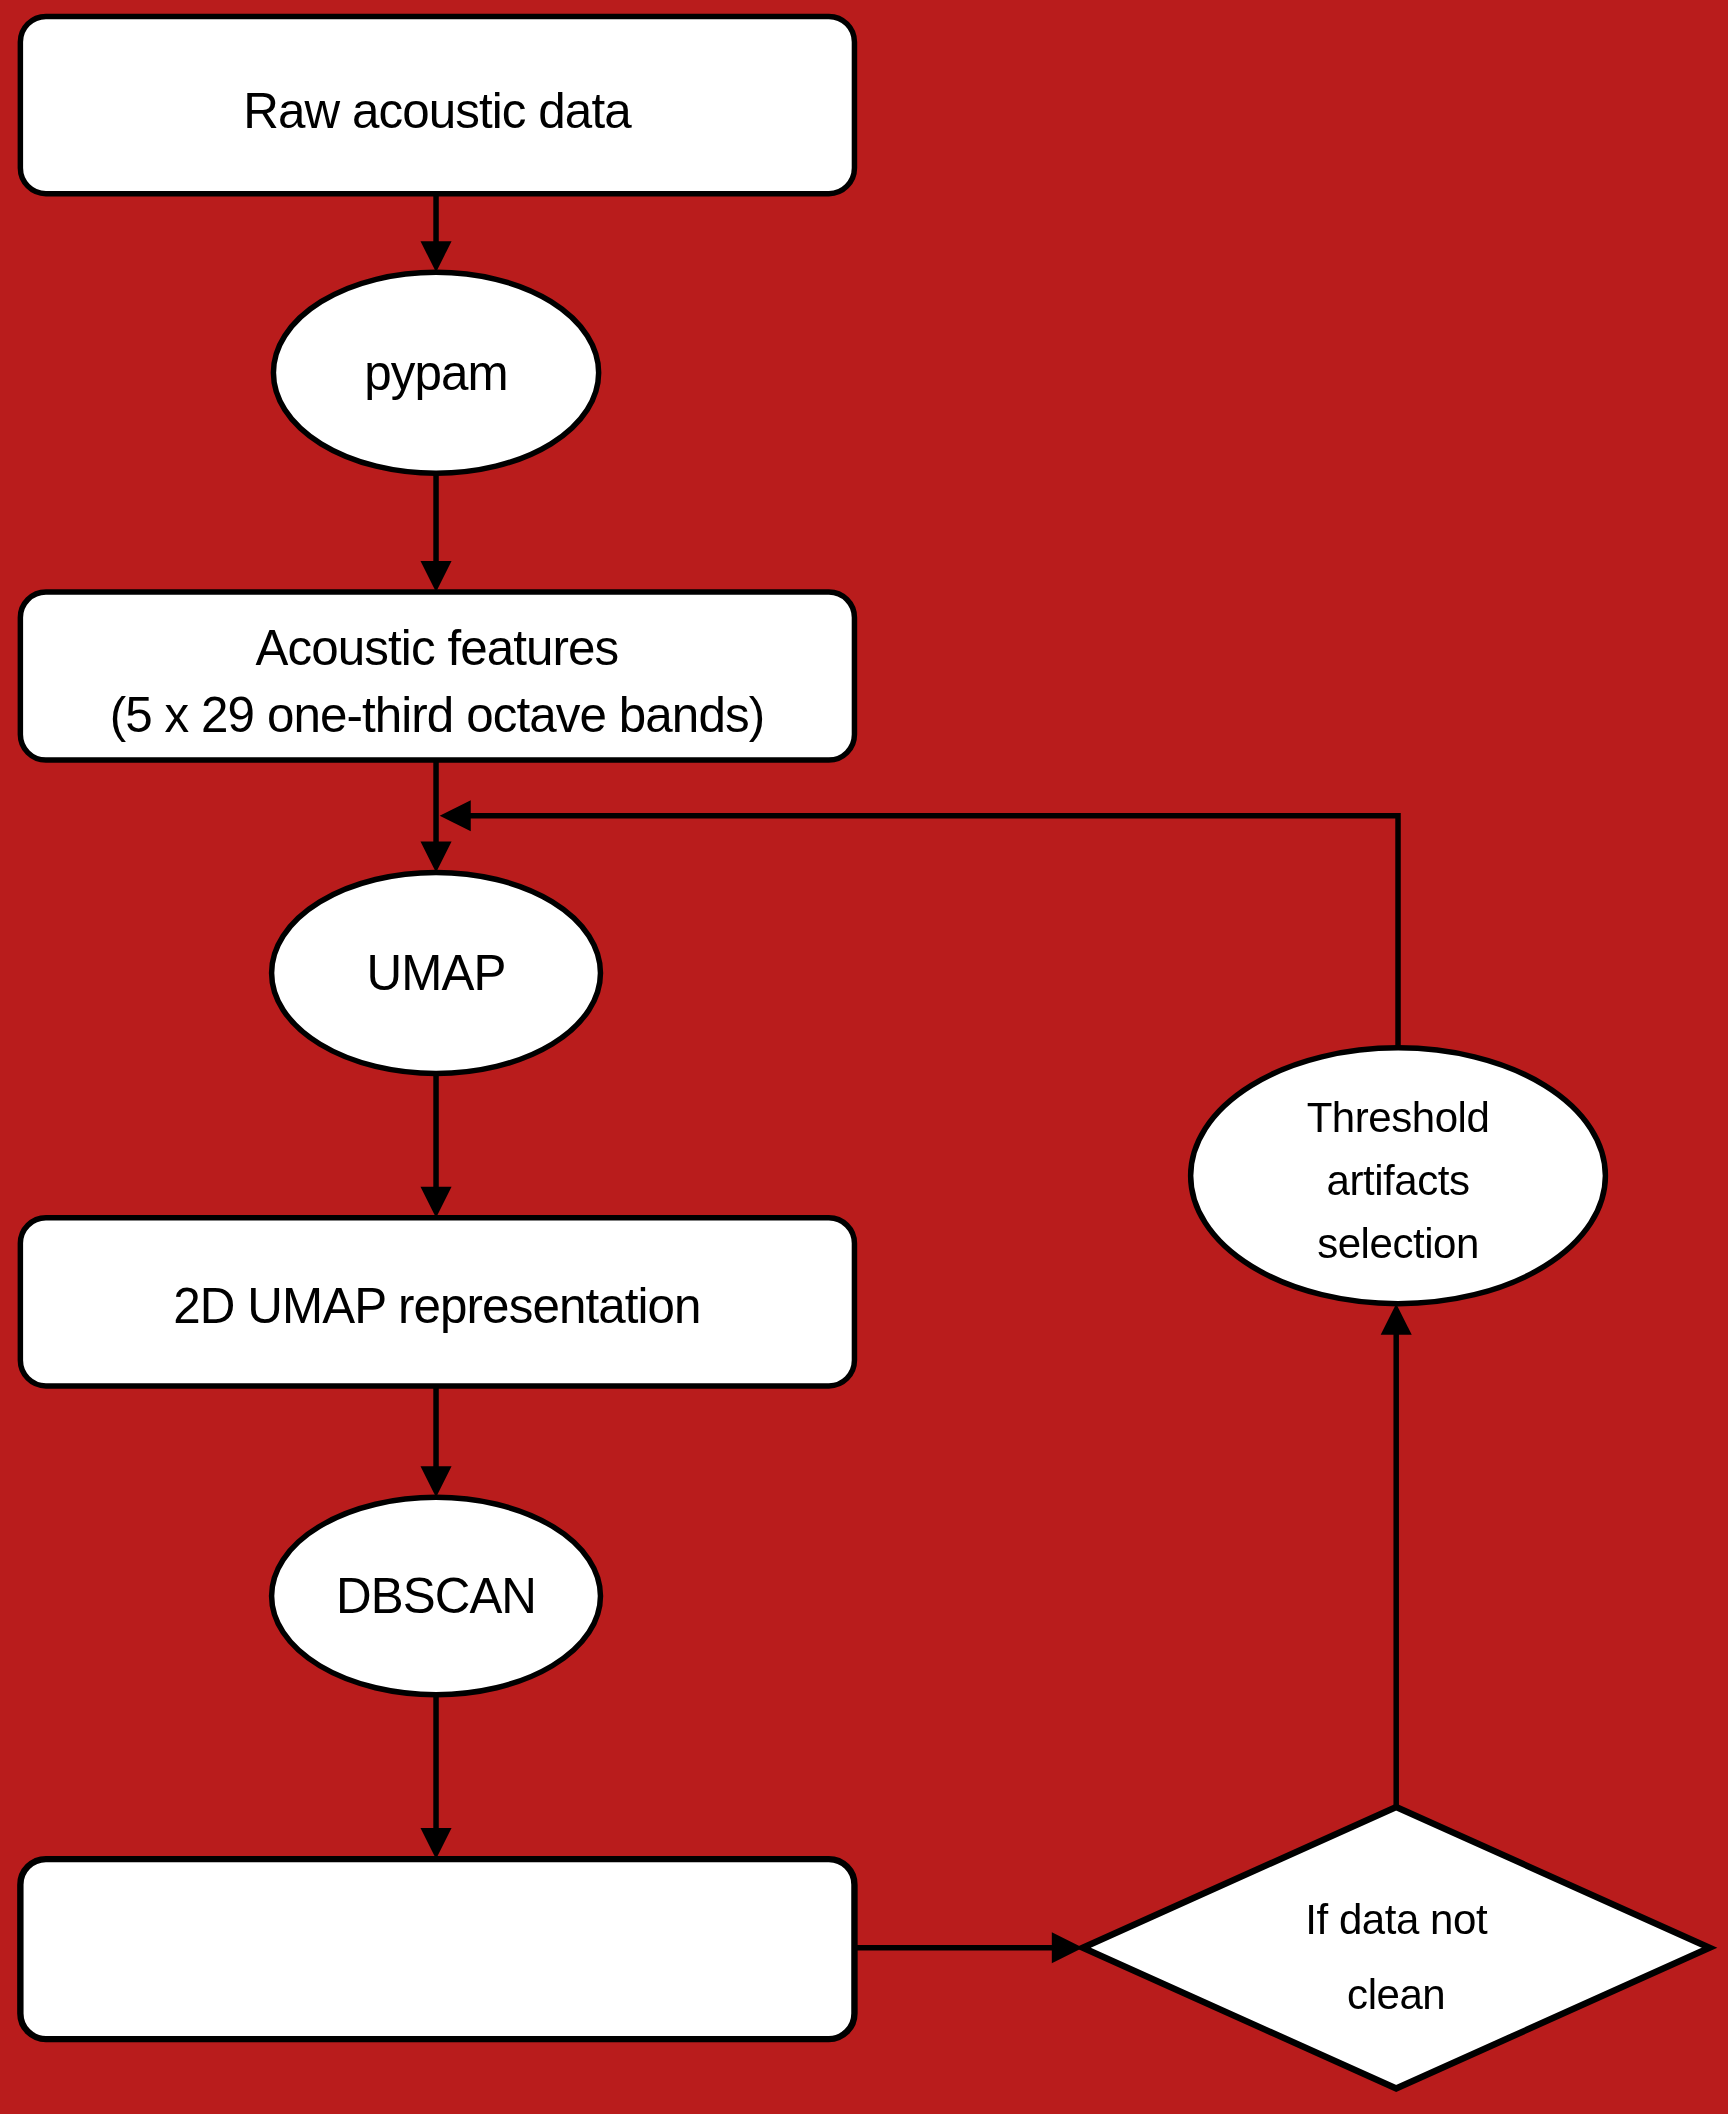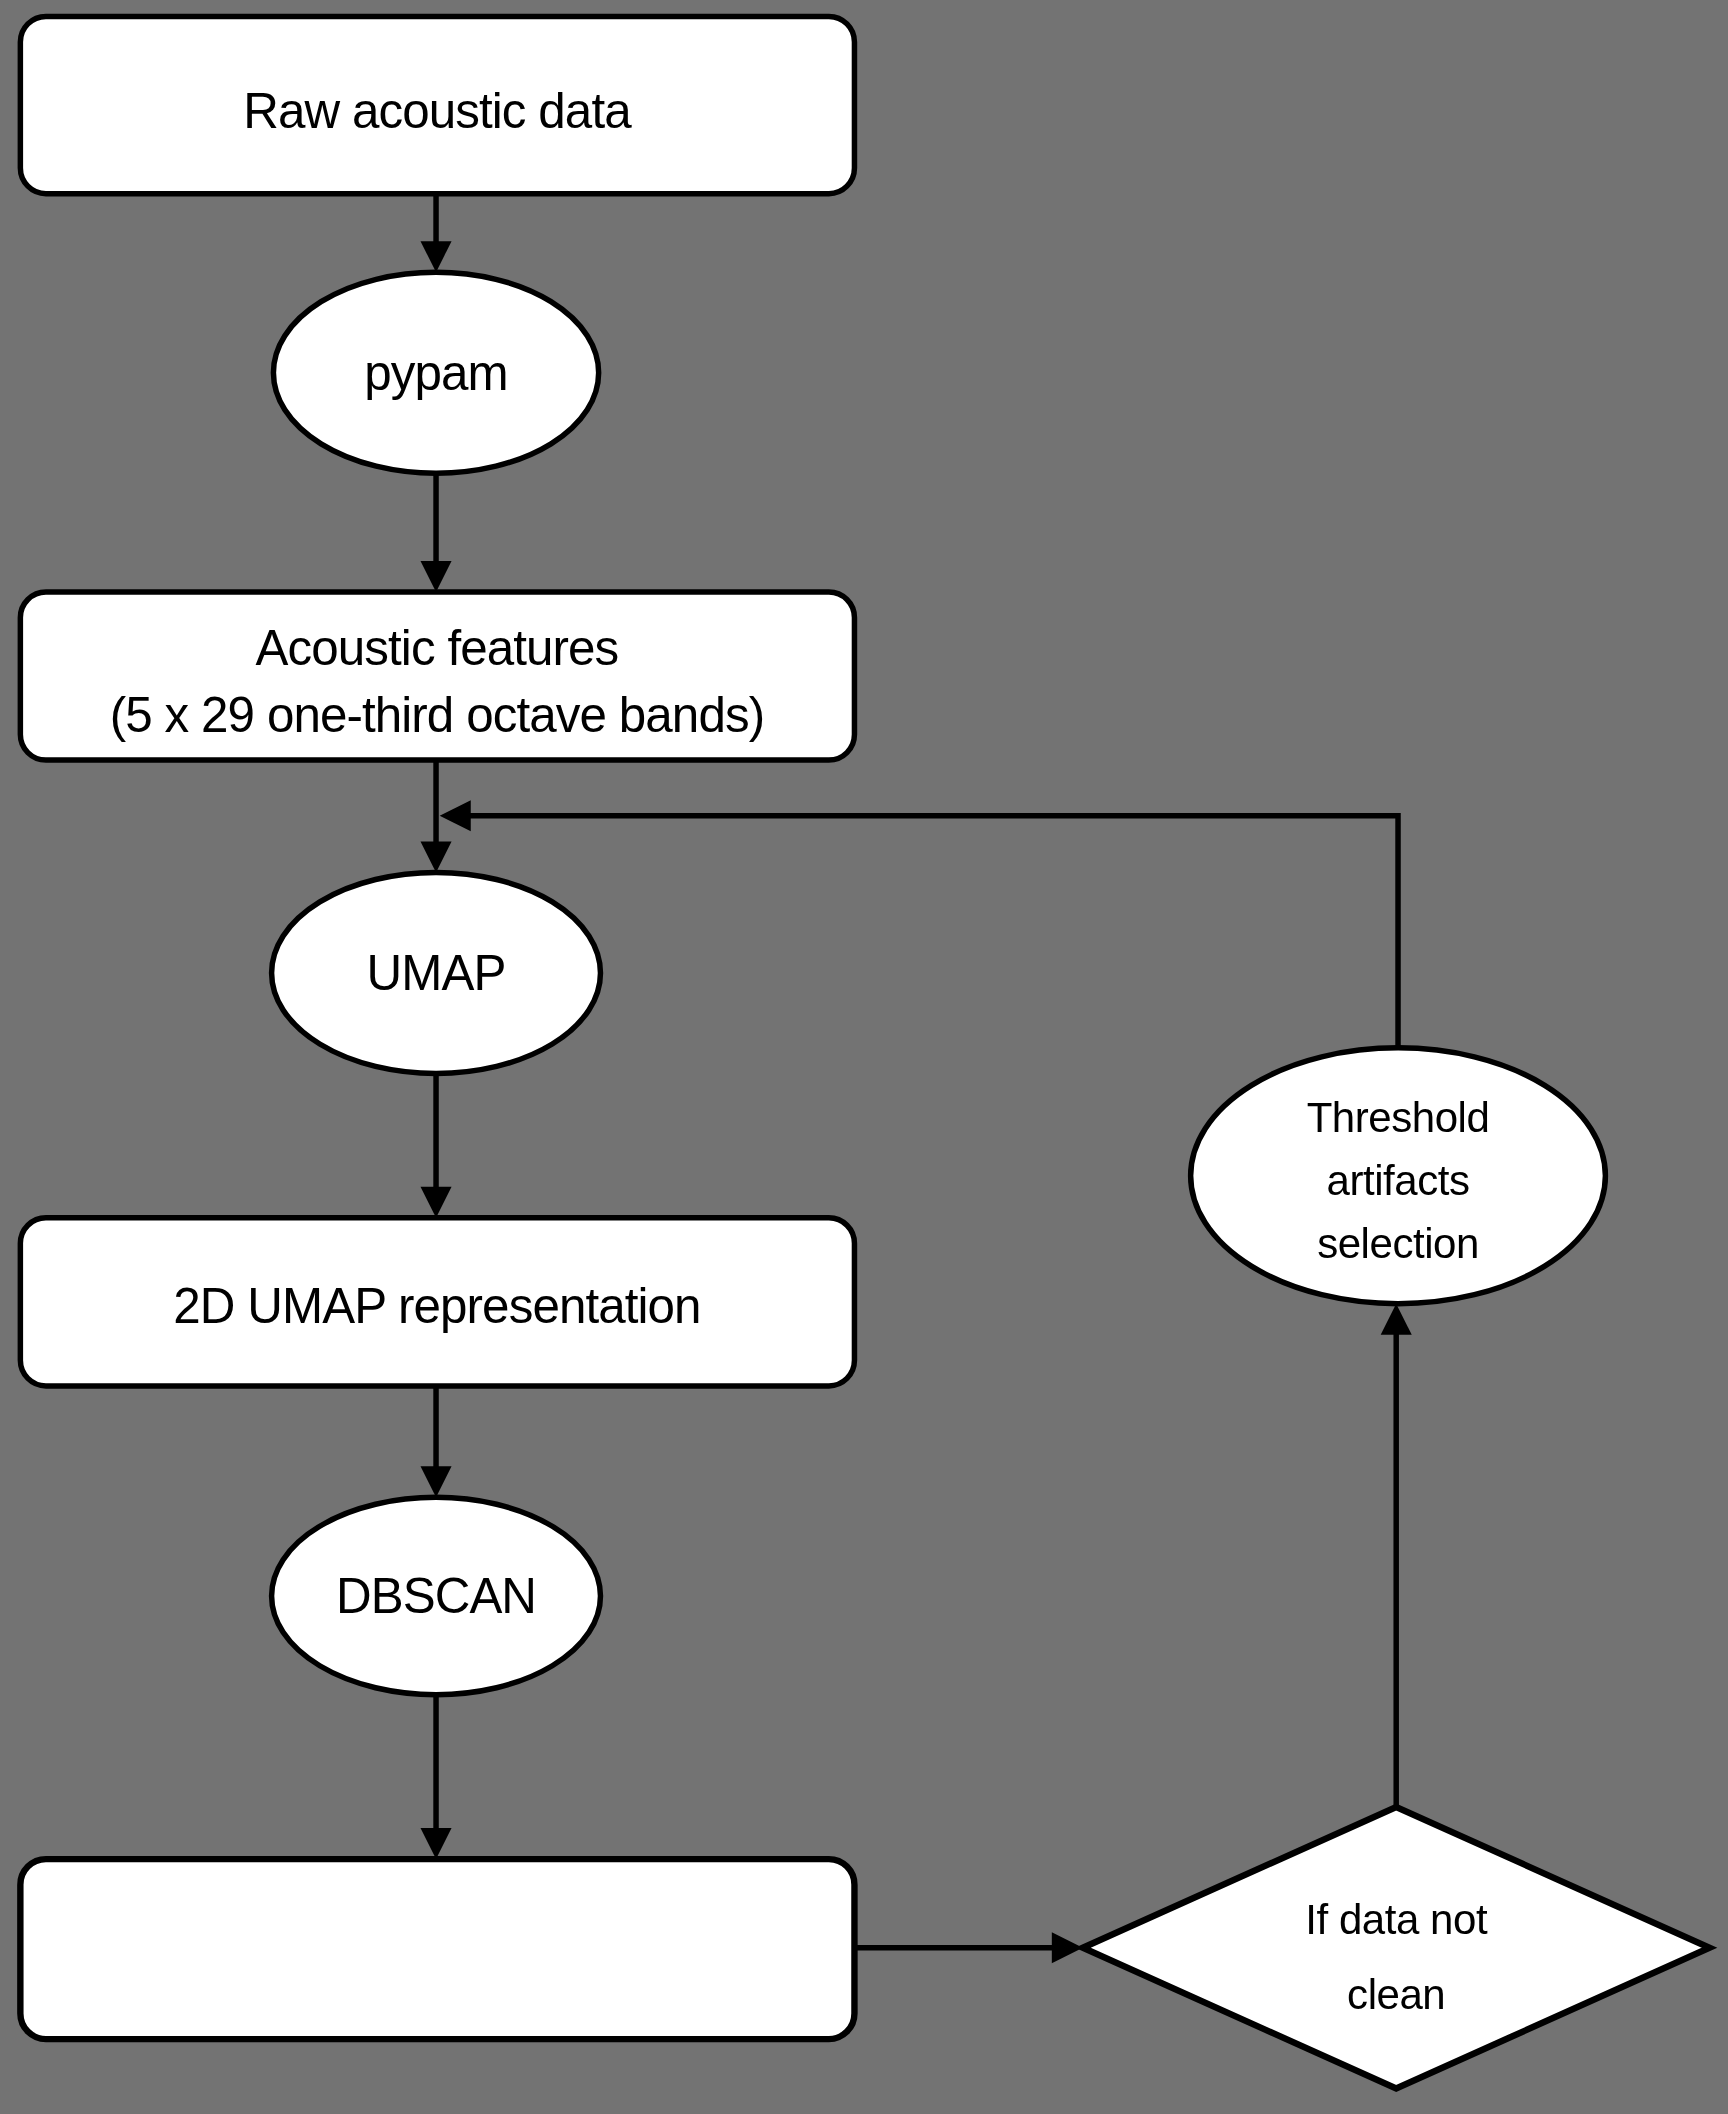--- a/index.html
+++ b/index.html
@@ -4,21 +4,21 @@
 <style>
   html, body {
     margin: 0;
     padding: 0;
     background: #ffffff;
   }
   .stage {
     width: 1729px;
     height: 2114px;
     position: relative;
-    background: #737373;
+    background: #b91c1c;
   }
   svg.flowchart {
     display: block;
     width: 1729px;
     height: 2114px;
     font-family: "Liberation Sans", sans-serif;
   }
   .node-shape {
     fill: #ffffff;
     stroke: #000000;

